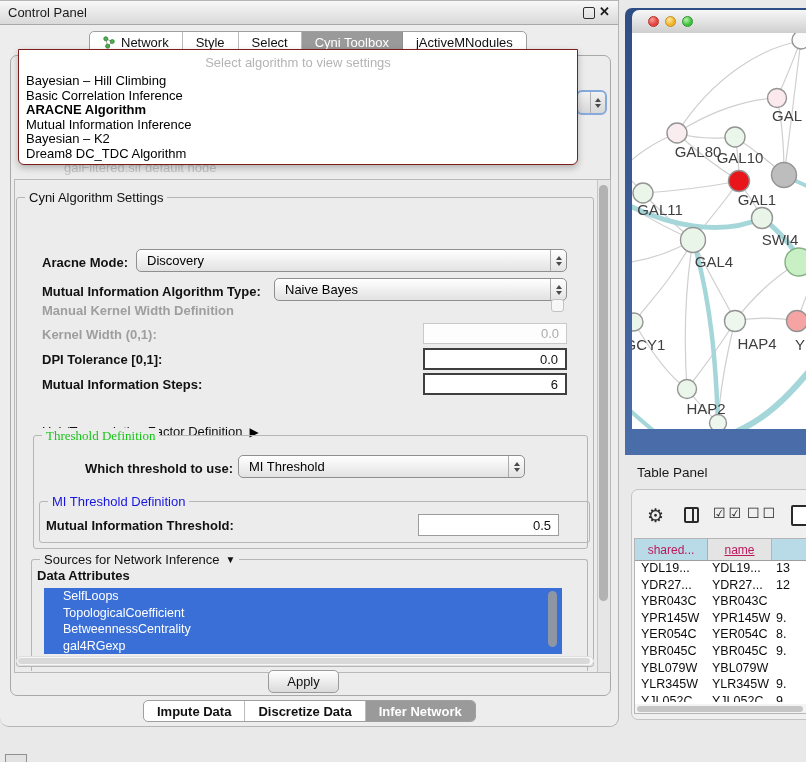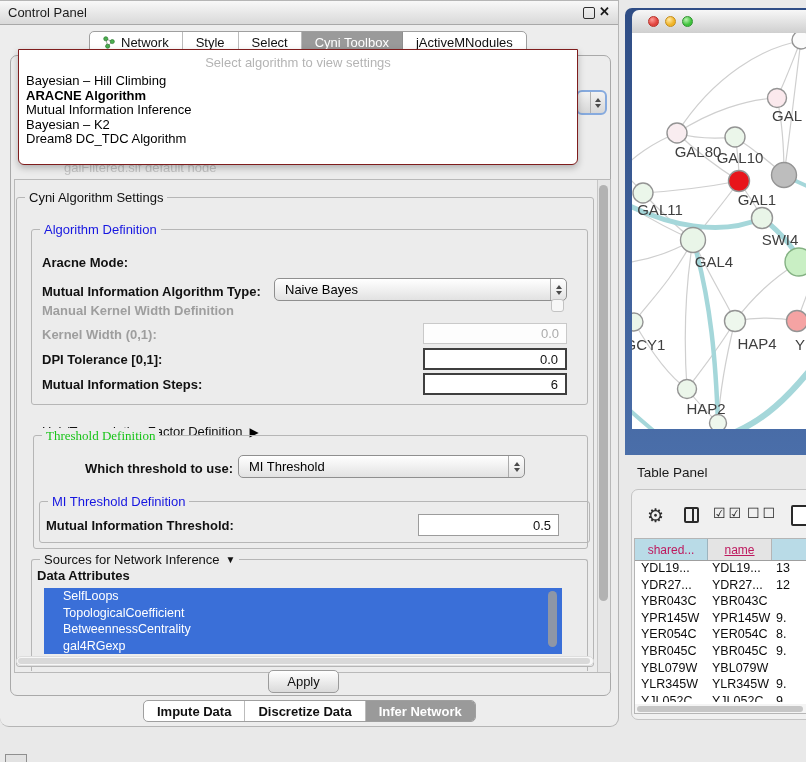--- a/index.html
+++ b/index.html
@@ -137,25 +137,29 @@
         <span class="tri-dn"></span>
       </div>
     </div>
 
     <div id="settings-frame" class="abs"></div>
 
     <div class="groupbox abs" style="left:16px;top:196px;width:578px;height:470px;">
       <span class="legend">Cyni Algorithm Settings</span>
     </div>
 
-    <div class="groupbox abs" style="left:31px;top:228px;width:557px;height:176px;">
-      <span class="legend blue">Algorithm Definition</span>
-    </div>
 
     <span class="abs b" style="left:42px;top:254px;">Aracne Mode:</span>
+    <div class="combo" style="left:136px;top:248px;width:431px;height:23px;">
+      <span class="ctext">Discovery</span>
+      <span class="spin">
+          <span class="tri-up"></span>
+          <span class="tri-dn"></span>
+        </span>
+    </div>
 
     <span class="abs b" style="left:42px;top:283px;">Mutual Information Algorithm Type:</span>
     <div class="combo" style="left:274px;top:277px;width:293px;height:23px;">
       <span class="ctext">Naive Bayes</span>
       <span class="spin">
           <span class="tri-up"></span>
           <span class="tri-dn"></span>
         </span>
     </div>
 
@@ -236,20 +240,21 @@
         </div>
       <div class="tab sel">
           <span>Infer Network</span>
         </div>
     </div>
 
     <div id="algo-dropdown" class="abs">
       <div class="dd-placeholder abs">Select algorithm to view settings</div>
       <div id="dd-items" class="abs">
           <div class="dd-item">Bayesian – Hill Climbing</div>
+          <div class="dd-item">Basic Correlation Inference</div>
           <div class="dd-item b">ARACNE Algorithm</div>
           <div class="dd-item">Mutual Information Inference</div>
           <div class="dd-item">Bayesian – K2</div>
           <div class="dd-item">Dream8 DC_TDC Algorithm</div>
         </div>
     </div>
   </div>
 
   <div id="net-window" class="abs">
     <div class="nw-titlebar abs">

